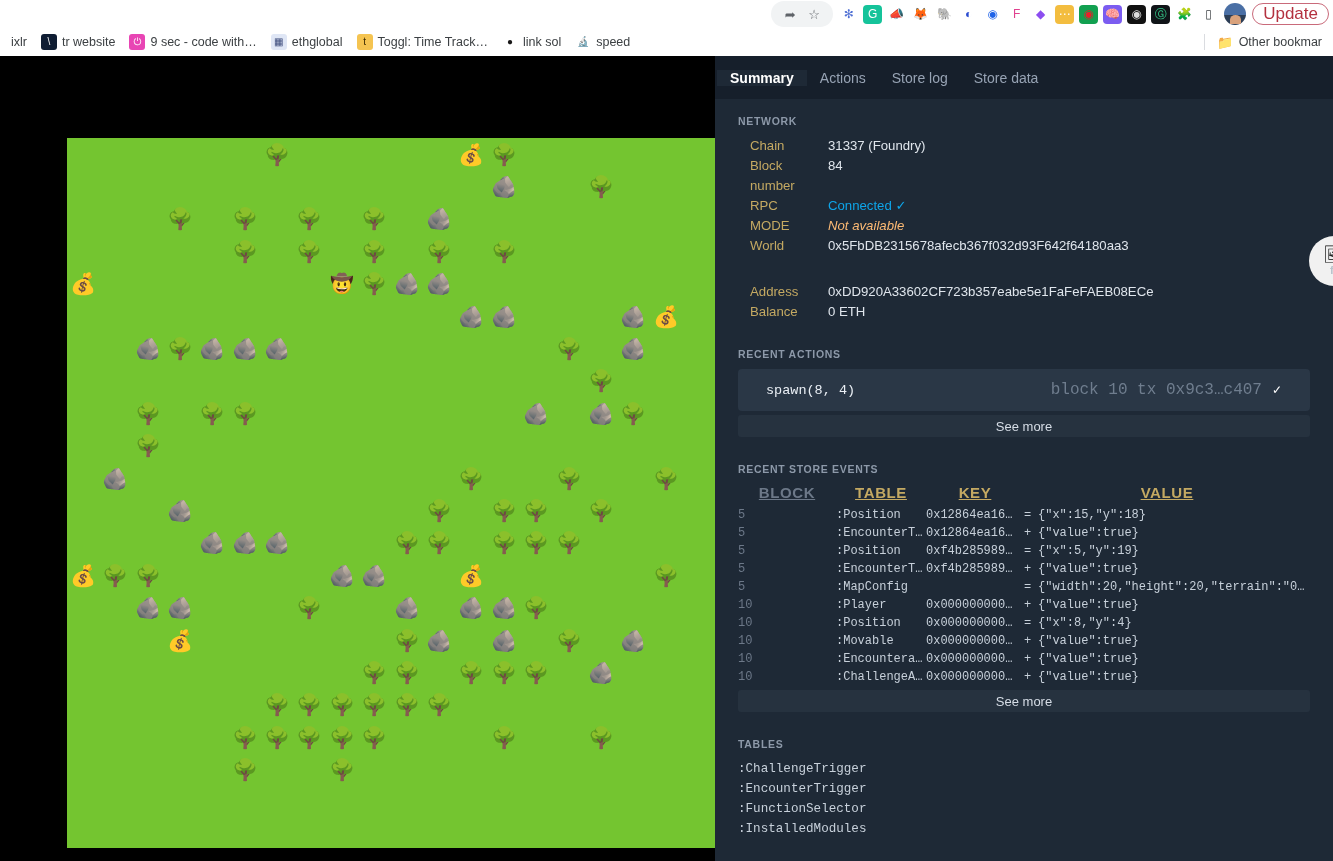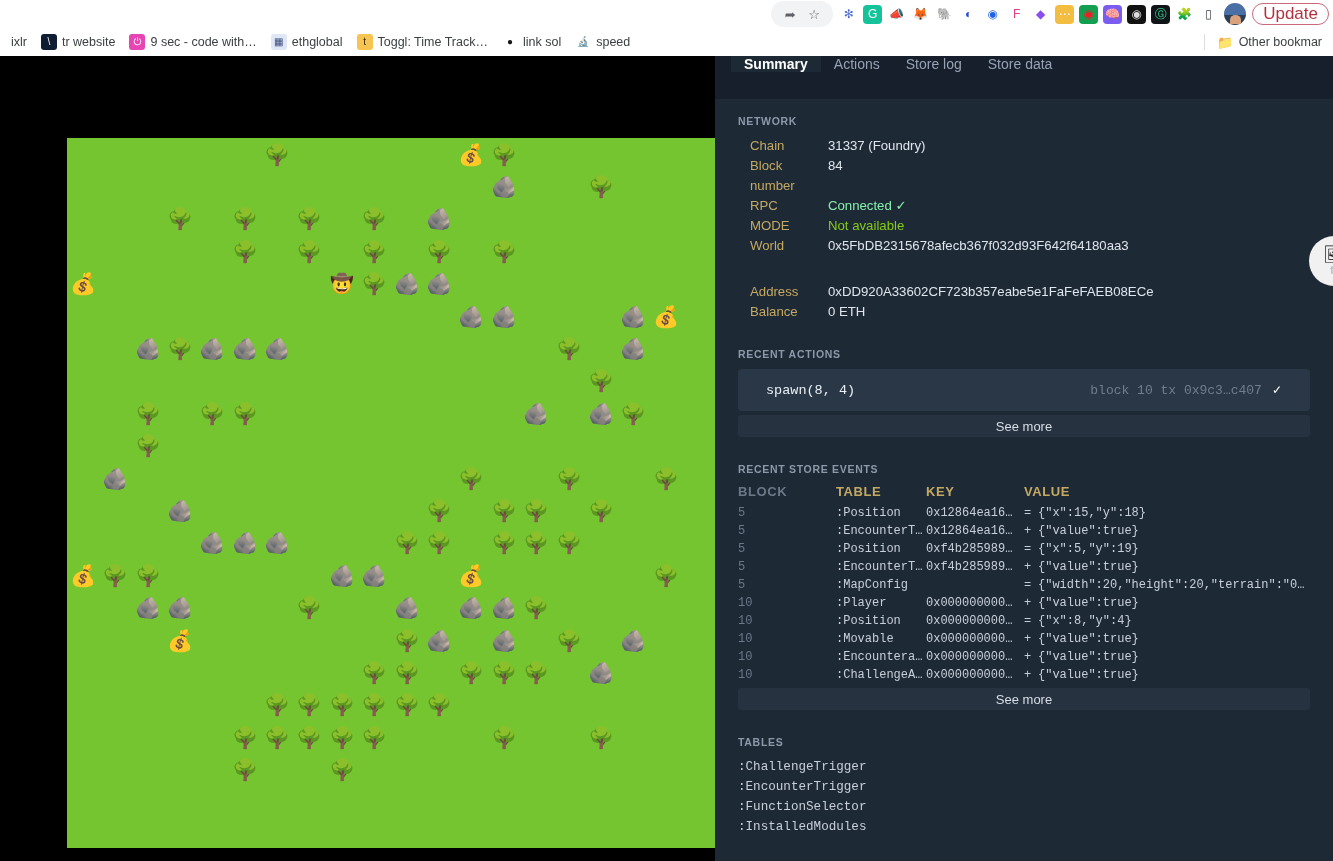--- a/index.html
+++ b/index.html
@@ -98,71 +98,71 @@
   .devpanel {
     position: absolute; left: 715px; top: 0;
     width: 618px; height: 805px;
     background: #1e2936;
     color: #dde3ea;
     font-size: 13px;
     overflow: hidden;
   }
   .tabbar {
     height: 43px; background: #161f2b;
-    display: flex; align-items: flex-start; padding-left: 16px;
+    display: flex; align-items: center; padding-left: 2px;
   }
   .tab {
     display: flex; align-items: center; padding: 0 13px;
     font-size: 14px; color: #97a3b4;
   }
   .tab.active {
     background: #1e2936; color: #ffffff; font-weight: bold;
   }
 
   .panel-body { padding: 16px 23px 0 23px; }
 
   .section-title {
     font-size: 10.5px; font-weight: bold; letter-spacing: .7px;
     color: #8d99a9; margin-bottom: 9px; text-transform: uppercase;
   }
   .kv { display: flex; line-height: 20px; font-size: 13.2px; margin-left: 12px; }
   .kv .k { width: 78px; color: #c4a962; flex: none; }
   .kv .v { color: #dfe5ec; }
-  .kv .v.green { color: #86efac; }
-  .kv .v.muted { color: #84cc16; }
+  .kv .v.green { color: #0ea5e9; }
+  .kv .v.muted { color: #fdba74; font-style: italic; }
 
   .gap-lg { height: 26px; }
 
   
   .action-row {
     background: #2a3746; border-radius: 4px;
     height: 42px; display: flex; align-items: center;
     padding: 0 28px; margin-bottom: 4px;
   }
   .action-name {
     font-family: "Liberation Mono", monospace; font-size: 13.5px;
     color: #eaeff5; flex: 1 1 auto;
   }
   .action-meta {
-    font-family: "Liberation Mono", monospace; font-size: 13px;
+    font-family: "Liberation Mono", monospace; font-size: 16px;
     color: #6f7d8e; margin-right: 10px;
   }
   .action-check { color: #ffffff; font-size: 12px; }
 
   .see-more {
     background: #26323f; border-radius: 3px; height: 22px;
     display: flex; align-items: center; justify-content: center;
     font-size: 13px; color: #d6dde6;
   }
 
   
   .ev-table { width: 100%; border-collapse: collapse; }
   .ev-table th {
-    text-align: left; font-size: 13px; font-weight: bold;
-    letter-spacing: .6px; color: #c4a962; padding-bottom: 5px;
+    text-align: center; font-size: 15px; font-weight: bold;
+    letter-spacing: .6px; color: #c4a962; padding-bottom: 5px; text-decoration: underline;
   }
   .ev-table td {
     font-family: "Liberation Mono", monospace; font-size: 12px;
     color: #c7d0da; padding: 0; line-height: 18px;
     white-space: nowrap; overflow: hidden;
   }
   .c-block { width: 98px; color: #6c7888 !important; }
   .c-table { width: 90px; }
   .c-key   { width: 98px; }
   .c-op    { width: 14px; }

